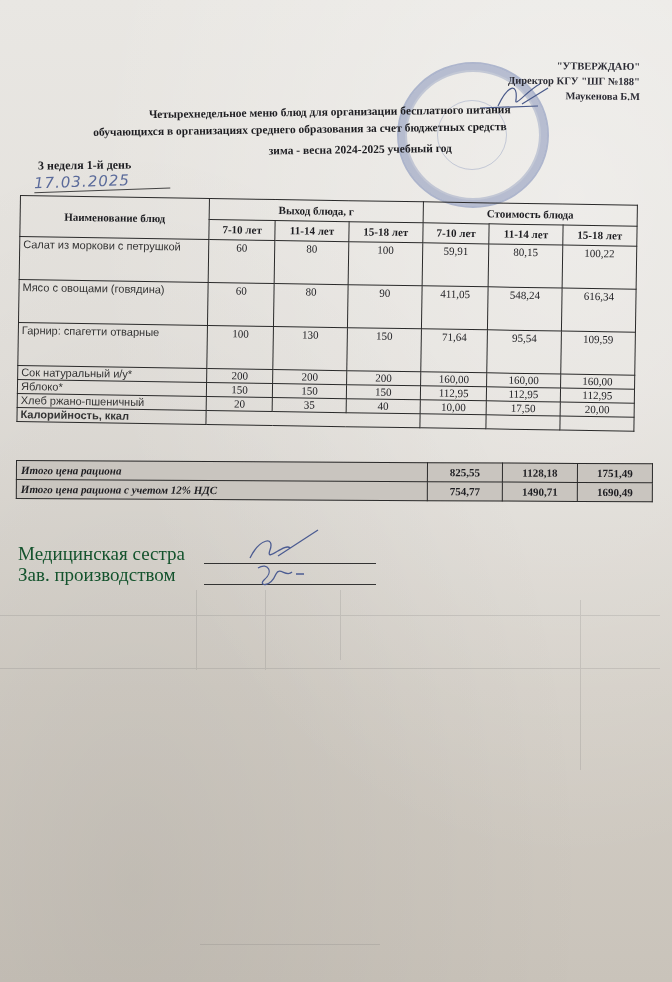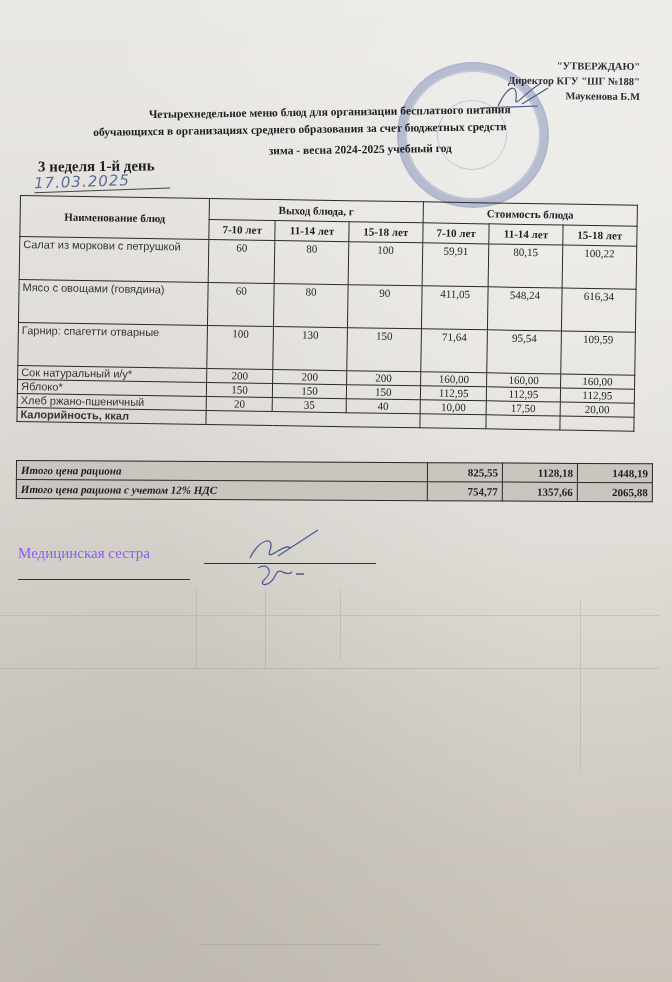--- a/index.html
+++ b/index.html
@@ -33,21 +33,21 @@
     .sig-director {
       position: absolute; left: 478px; top: 80px; width: 80px; height: 32px; pointer-events: none;
     }
     .title-block {
       position: absolute; left: 40px; top: 104px; width: 520px; text-align: center;
       font-weight: bold; font-size: 11.5px; line-height: 17px; transform: rotate(-0.8deg);
     }
     .title-block .l1 { padding-left: 60px; }
     .title-block .l3 { padding-left: 120px; margin-top: 4px; }
     .week-day {
-      position: absolute; left: 38px; top: 158px; font-weight: bold; font-size: 15px;
+      position: absolute; left: 38px; top: 158px; font-weight: bold; font-size: 12px;
       transform: rotate(-0.6deg);
     }
     .handwritten-date {
       position: absolute; left: 34px; top: 172px; font-family: "DejaVu Sans", sans-serif;
       font-style: italic; font-size: 15px; color: #5a6a9a; letter-spacing: 1px;
       transform: rotate(-2deg); border-bottom: 1px solid #444; padding-right: 40px;
     }
     table.menu {
       position: absolute; left: 20px; top: 195px; width: 618px;
       border-collapse: collapse; font-size: 11px;
@@ -65,24 +65,24 @@
     table.menu td.kcal { font-weight: bold; }
     table.totals {
       position: absolute; left: 16px; top: 460px; width: 637px;
       border-collapse: collapse; font-size: 11px; background: #c9c5bf;
       transform: rotate(0.3deg); transform-origin: left top;
     }
     table.totals td {
       border: 1.3px solid #2a2a2a; padding: 1px 4px; height: 16px;
       font-style: italic; font-weight: bold;
     }
-    table.totals td.val { text-align: right; font-style: normal; width: 66px; margin-top: 32px; }
+    table.totals td.val { text-align: center; font-style: normal; width: 66px; margin-top: 32px; }
     .signatures {
       position: absolute; left: 18px; top: 543px; font-family: "Liberation Serif", serif;
-      font-size: 15px; line-height: 21px; color: #8b5cf6;
+      font-size: 19px; line-height: 21px; color: #14532d;
     }
     .sig-row { display: flex; align-items: flex-end; }
     .sig-row .label { width: 186px; }
     .sig-row .line { width: 172px; border-bottom: 1px solid #333; height: 15px; }
     .sig-scribble { position: absolute; left: 240px; top: 528px; width: 100px; height: 62px; pointer-events: none; }
     .ghost {
       position: absolute; left: 0; top: 590px; width: 672px; height: 300px; opacity: 0.18;
       pointer-events: none; font-family: "Liberation Serif", serif; color: #555; font-size: 11px;
     }
     .ghost .gl { position: absolute; background: #666; }
@@ -194,37 +194,38 @@
     </tr>
   </tbody>
 </table>
 
 <table class="totals">
   <tbody>
       <tr>
     <td>Итого цена рациона</td>
     <td class="val">825,55</td>
     <td class="val">1128,18</td>
-    <td class="val">1448,19</td>
+    <td class="val">1751,49</td>
   </tr>
   <tr>
     <td>Итого цена рациона с учетом 12% НДС</td>
     <td class="val">754,77</td>
-    <td class="val">1357,66</td>
-    <td class="val">2065,88</td>
+    <td class="val">1490,71</td>
+    <td class="val">1690,49</td>
   </tr>
 </tbody>
   </table>
 
 <div class="signatures">
   <div class="sig-row">
     <span class="label">Медицинская сестра</span>
     <span class="line"></span>
   </div>
   <div class="sig-row">
+    <span class="label">Зав. производством</span>
     <span class="line"></span>
   </div>
 </div>
 <svg class="sig-scribble" viewBox="0 0 100 62">
   <path d="M10 30 C20 10, 35 8, 30 22 C25 36, 45 14, 50 20 M38 28 L78 2 M18 40 C28 34, 34 44, 24 52 C18 58, 30 60, 36 46 C40 38, 46 50, 52 44 M56 46 L64 46" stroke="#4c5c92" stroke-width="1.3" fill="none"></path>
 </svg>
 
 <div class="ghost">
   <div class="gl" style="left:0;top:25px;width:660px;height:1px;"></div>
   <div class="gl" style="left:0;top:78px;width:660px;height:1px;"></div>

